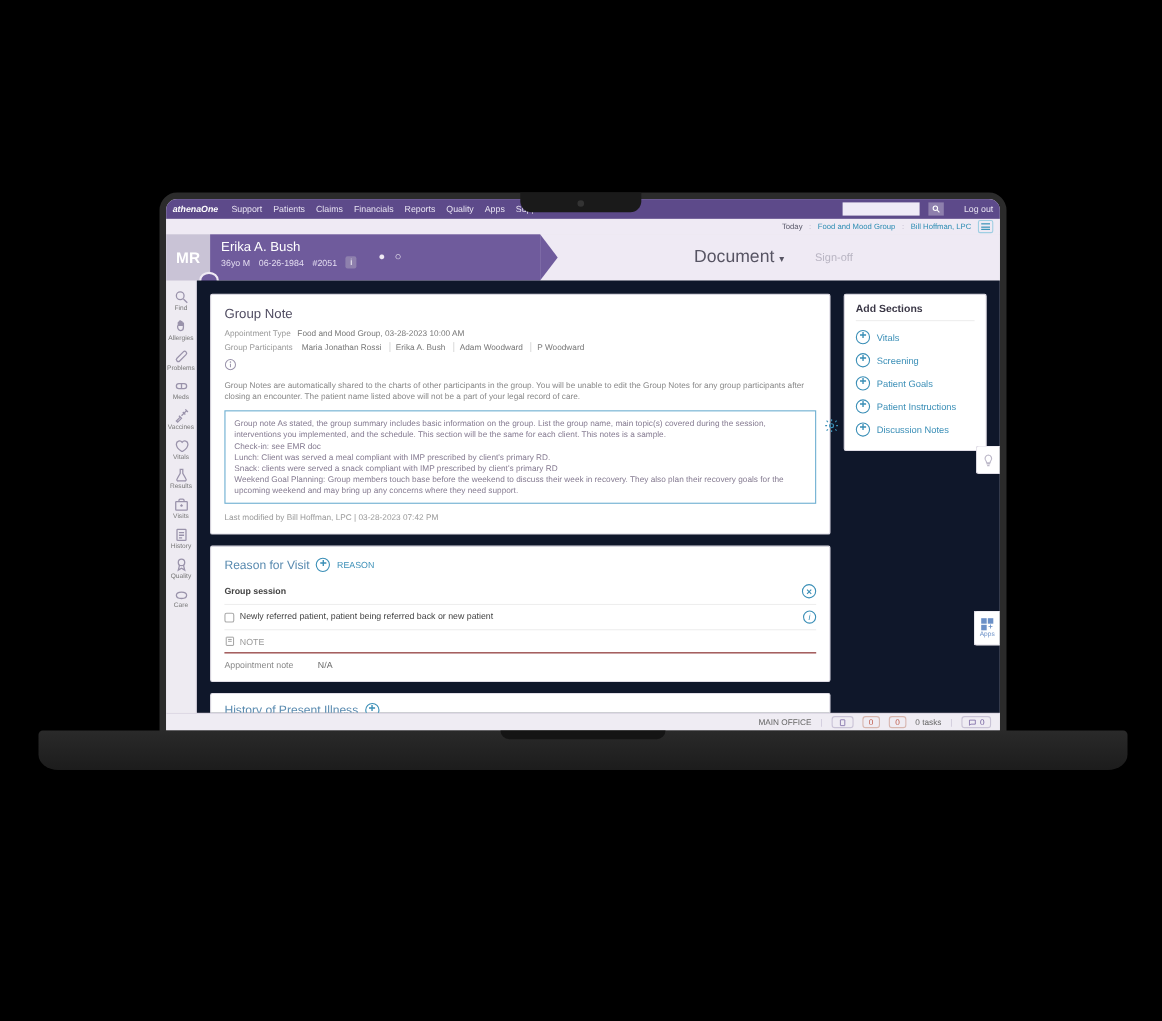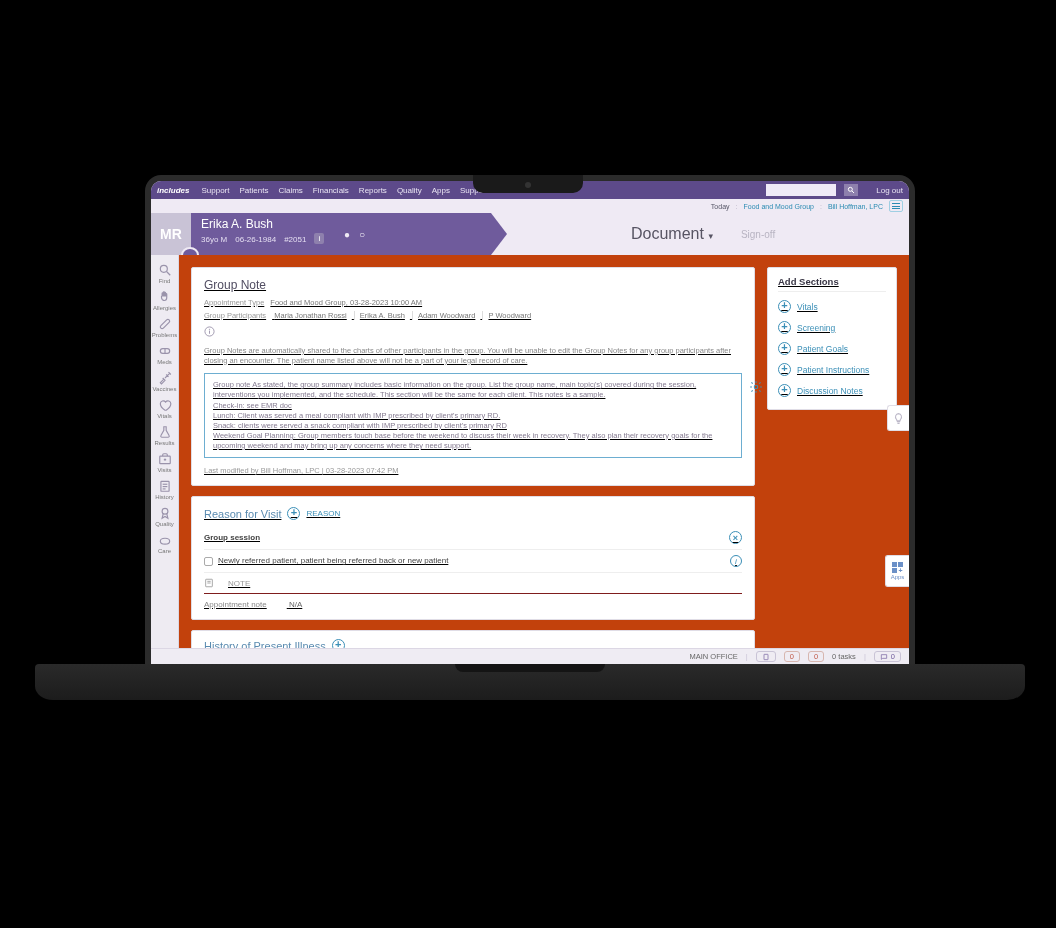--- a/index.html
+++ b/index.html
@@ -115,21 +115,21 @@
 
   
   .workspace{ display:flex; height: calc(100% - 18px - 14px - 42px - 16px); }
   .sidebar{
     width:28px; background:#eeebf2; border-right:1px solid #dcd7e4; display:flex; flex-direction:column; align-items:center; padding-top:6px; gap:2px; font-size:6px; color:#777;
   }
   .sidebar .item{ display:flex; flex-direction:column; align-items:center; gap:1px; padding:2px 0; width:100%;}
   .sidebar .ic{ width:16px; height:14px; display:flex; align-items:center; justify-content:center; color:#9a93ab; }
   .sidebar .item svg{ width:14px; height:14px; }
 
-  .main{ flex:1; padding:12px 12px 0 12px; overflow:hidden; position:relative; background:#c2410c;text-decoration:underline; }
+  .main{ flex:1; padding:12px 12px 0 12px; overflow:hidden; position:relative; background:#0f172a; }
   .content{ display:flex; gap:12px; }
   .left-col{ flex:1; display:flex; flex-direction:column; gap:10px; }
   .card{ background:#fff; border:1px solid #e0dde6; border-radius:2px; padding:10px 12px; }
   .card h3{ font-size:12px; color:#514d62; font-weight:500; margin-bottom:6px; }
   .meta-rows{ font-size:7.5px; color:#777; }
   .meta-rows .label{ color:#999; margin-right:6px; }
   .meta-rows .row{ margin-bottom:4px; }
   .participants span{ padding:0 5px; border-left:1px solid #ddd; }
   .participants span:first-child{ border-left:none; padding-left:0; }
 
@@ -147,21 +147,21 @@
   .section-title{ display:flex; align-items:center; gap:6px; color:#5a8bb0; font-size:11px; font-weight:400; }
   .add-ic{ width:13px; height:13px; border:1.2px solid #3b8fb7; border-radius:50%; position:relative; display:inline-flex; align-items:center; justify-content:center; color:#3b8fb7; }
   .add-ic::before{content:"+"; font-size:11px; line-height:1; font-weight:600; position:relative; top:-1px;}
   .reason-link{ font-size:8px; color:#3b8fb7; }
 
   .rv-body{ padding-top:6px; }
   .rv-row{ display:flex; align-items:center; justify-content:space-between; padding:5px 0; border-top:1px solid #eee; font-size:8px; color:#444; }
   .rv-row.first{ border-top:none; font-weight:600; color:#444; }
   .close-ic{ width:13px; height:13px; border:1.2px solid #3b8fb7; border-radius:50%; display:inline-flex; align-items:center; justify-content:center; color:#3b8fb7; font-size:9px; }
   .info-ic{ width:12px; height:12px; border:1.2px solid #3b8fb7; border-radius:50%; display:inline-flex; align-items:center; justify-content:center; color:#3b8fb7; font-size:8px; font-style:italic; }
-  .note-indicator{ font-size:8px; color:#999; display:flex; align-items:center; gap:14px; padding:5px 0; border-top:1px solid #eee; }
+  .note-indicator{ font-size:8px; color:#999; display:flex; align-items:center; gap:4px; padding:5px 0; border-top:1px solid #eee; }
   .note-indicator svg{ width:10px; height:10px; }
   .appt-note{ font-size:8px; color:#666; padding:6px 0 0 0; border-top:1px solid #7f1d1d; }
   .appt-note .lbl{ margin-right:20px; color:#888; }
   .chk{ width:9px; height:9px; border:1px solid #aaa; border-radius:2px; display:inline-block; margin-right:5px; vertical-align:middle; }
 
   .right-col{ width:130px; }
   .right-card{ background:#fff; border:1px solid #e0dde6; border-radius:2px; padding:8px 10px; }
   .right-card h4{ font-size:9.5px; font-weight:600; color:#3a3746; margin-bottom:4px; padding-bottom:4px; border-bottom:1px solid #eee; }
   .add-sections{ list-style:none; }
   .add-sections li{ display:flex; align-items:center; gap:6px; font-size:8.5px; color:#3b8fb7; padding:4px 0; cursor:default; }
@@ -186,21 +186,21 @@
 
 </style>
 </head>
 <body>
 
 <div class="notch"></div>
 <div class="laptop">
   <div class="screen">
 
     <div class="topbar">
-      <span class="brand">includes</span>
+      <span class="brand">athenaOne</span>
       <div class="nav">
         <span>Support</span>
         <span>Patients</span>
         <span>Claims</span>
         <span>Financials</span>
         <span>Reports</span>
         <span>Quality</span>
         <span>Apps</span>
         <span>Support</span>
       </div>

